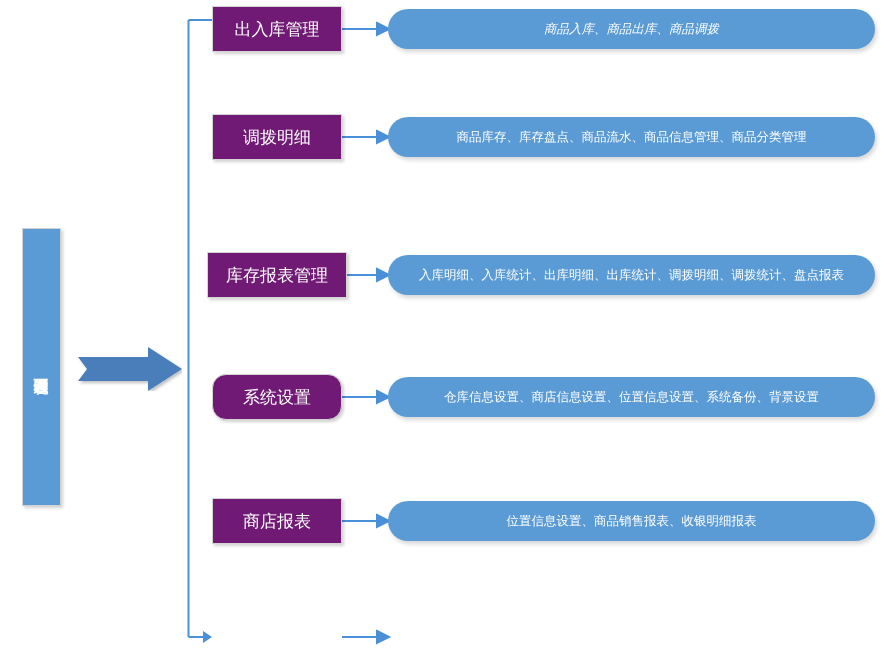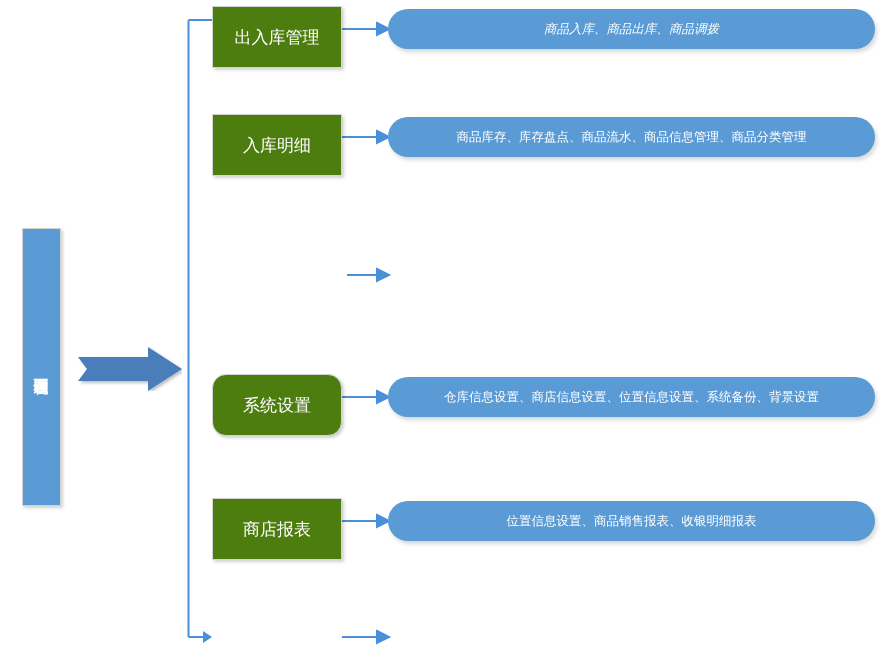--- a/index.html
+++ b/index.html
@@ -72,22 +72,22 @@
   .row {
     position: absolute;
     left: 0;
     width: 891px;
     height: 46px;
   }
 
   .module-box {
     position: absolute;
     top: 0;
-    height: 62px;
-    background: #4d7c0f;
+    height: 46px;
+    background: #701a75;
     border: 1px solid #d4d4d4;
     box-sizing: border-box;
     box-shadow: 2px 2px 3px rgba(0,0,0,0.18);
     display: flex;
     align-items: center;
     justify-content: center;
     color: #ffffff;
     font-size: 17px;
     white-space: nowrap;
   }
@@ -164,27 +164,35 @@
     <div class="module-box" style="left:212px;width:130px;">
       <span>出入库管理</span>
     </div>
     <div class="detail-pill" style="left:388px;width:487px;font-style:italic;">
       <span>商品入库、商品出库、商品调拨</span>
     </div>
   </div>
 
   <div class="row" style="top:114px;">
     <div class="module-box" style="left:212px;width:130px;">
-      <span>入库明细</span>
+      <span>调拨明细</span>
     </div>
     <div class="detail-pill" style="left:388px;width:487px;">
       <span>商品库存、库存盘点、商品流水、商品信息管理、商品分类管理</span>
     </div>
   </div>
 
+  <div class="row" style="top:252px;">
+    <div class="module-box" style="left:207px;width:140px;">
+      <span>库存报表管理</span>
+    </div>
+    <div class="detail-pill" style="left:388px;width:487px;">
+      <span>入库明细、入库统计、出库明细、出库统计、调拨明细、调拨统计、盘点报表</span>
+    </div>
+  </div>
 
   <div class="row" style="top:374px;">
     <div class="module-box" style="left:212px;width:130px;border-radius:14px;">
       <span>系统设置</span>
     </div>
     <div class="detail-pill" style="left:388px;width:487px;">
       <span>仓库信息设置、商店信息设置、位置信息设置、系统备份、背景设置</span>
     </div>
   </div>
 

